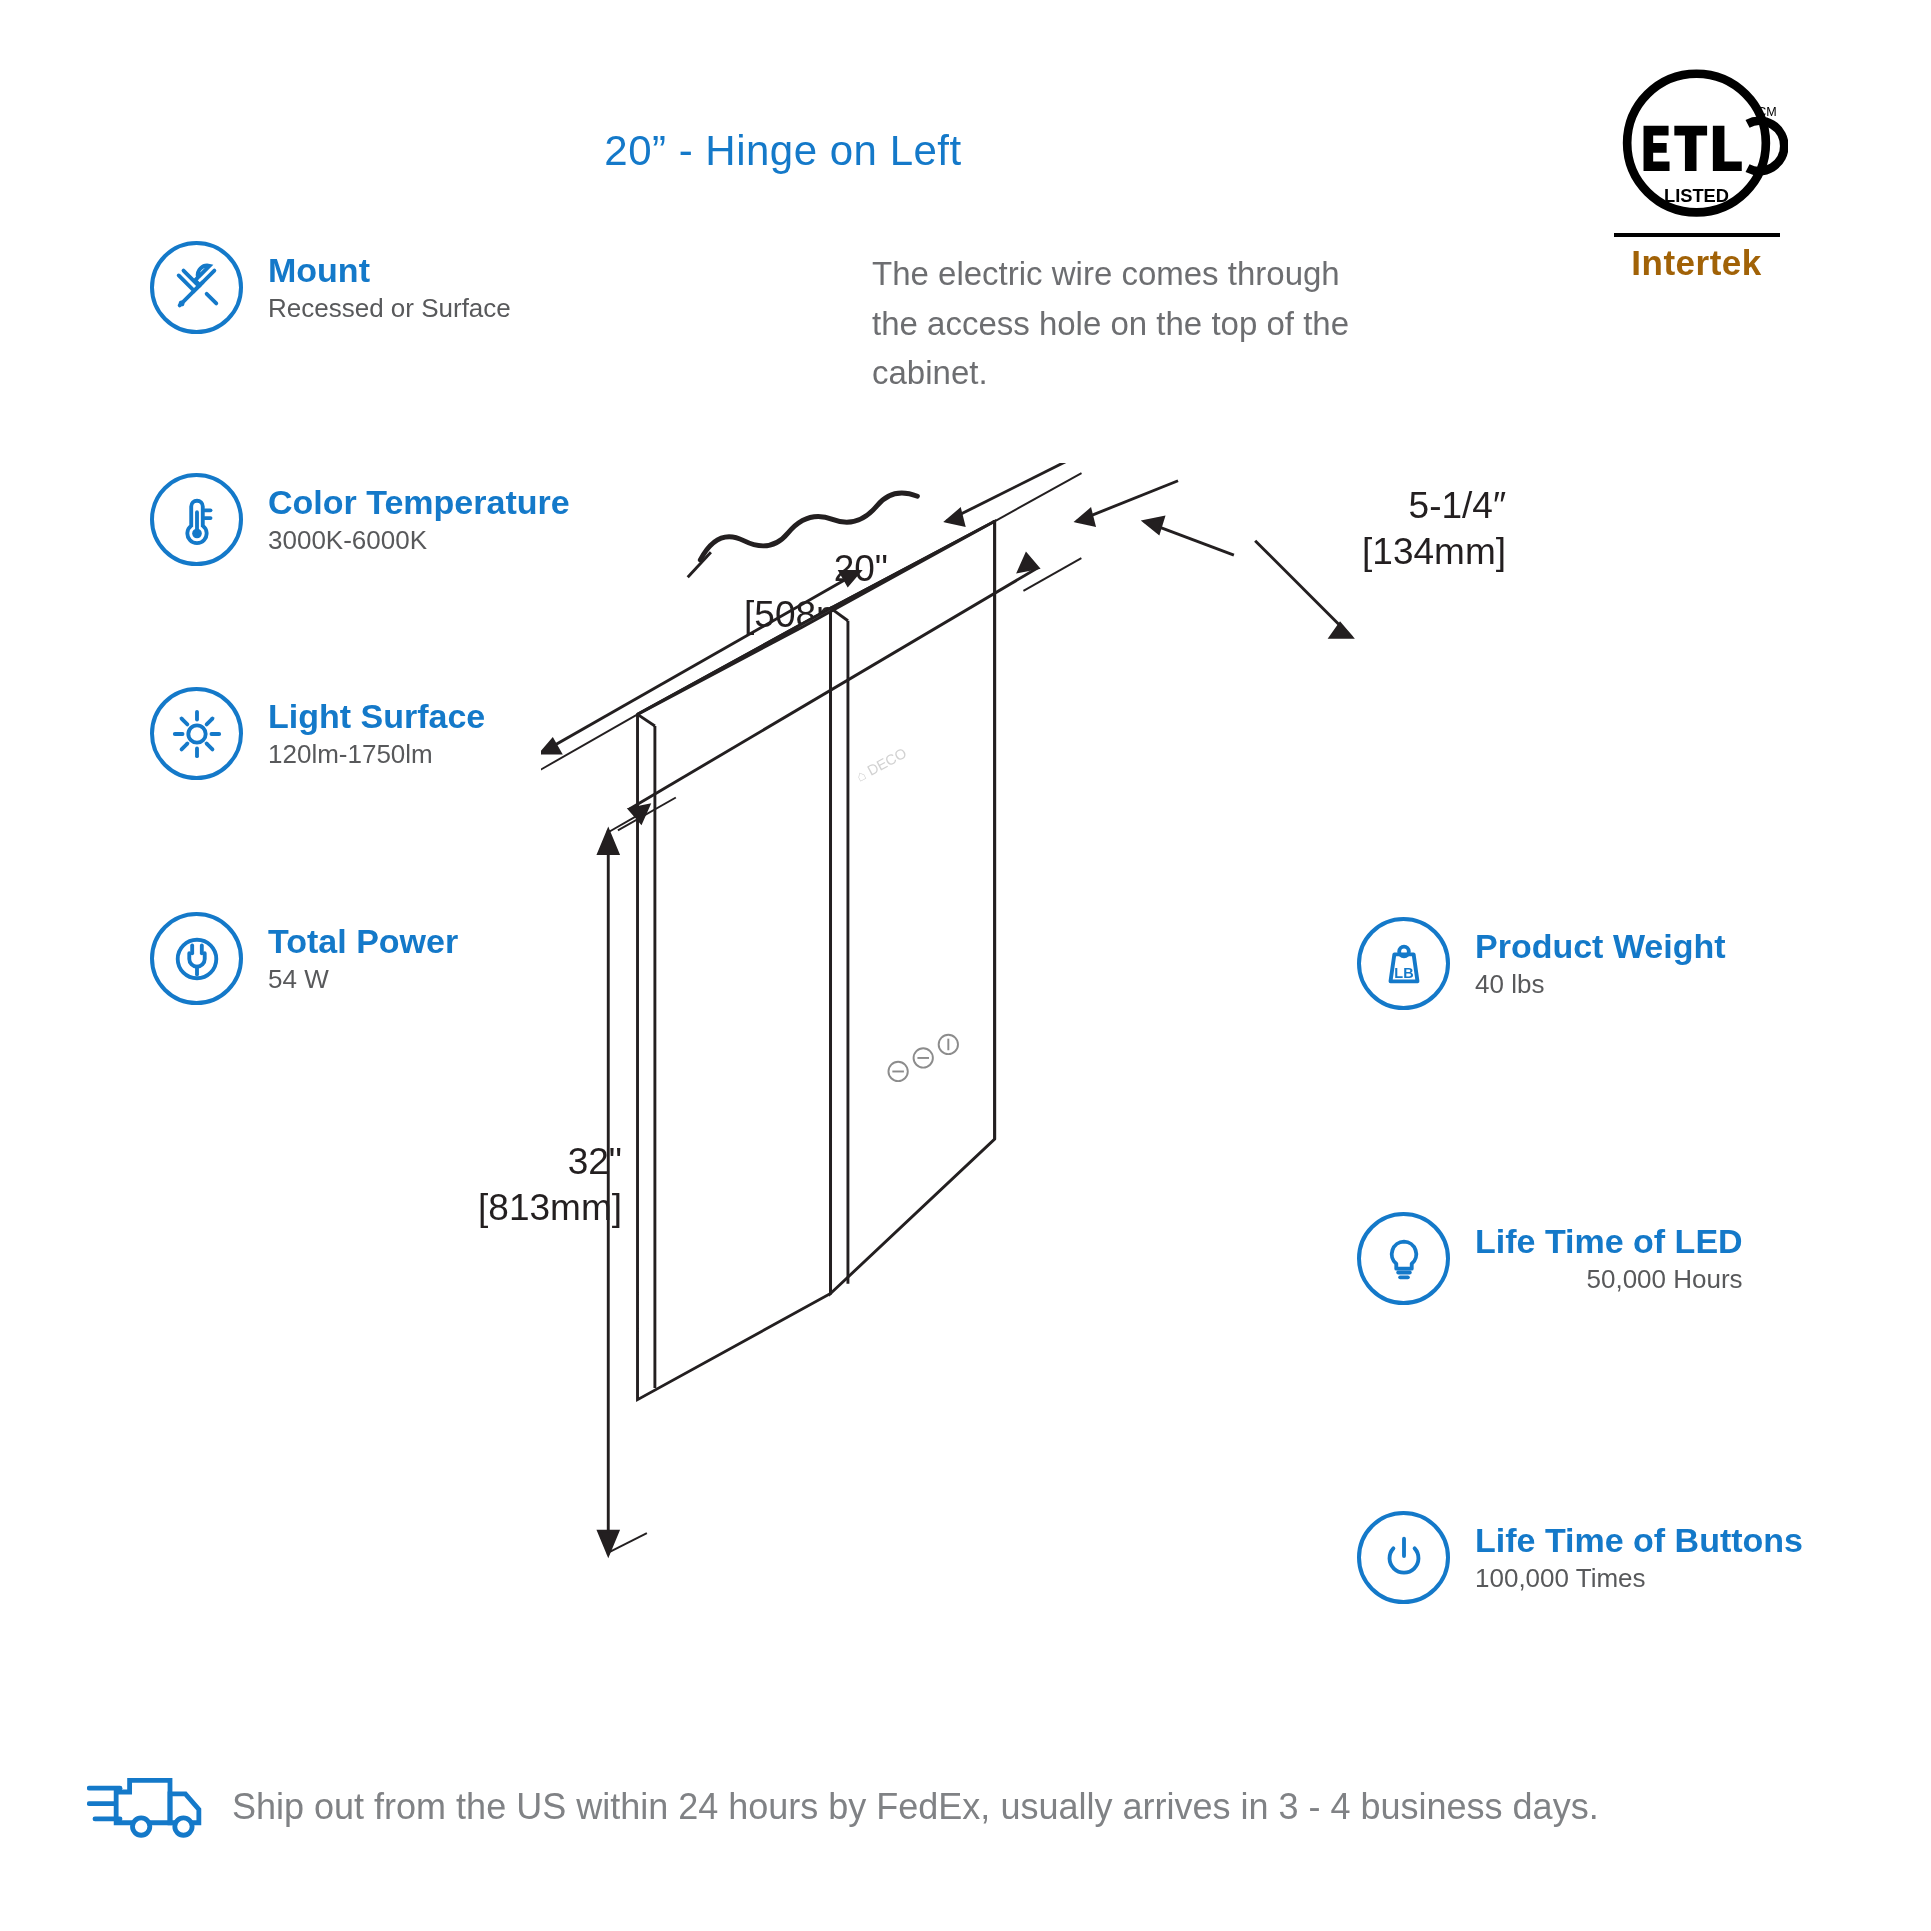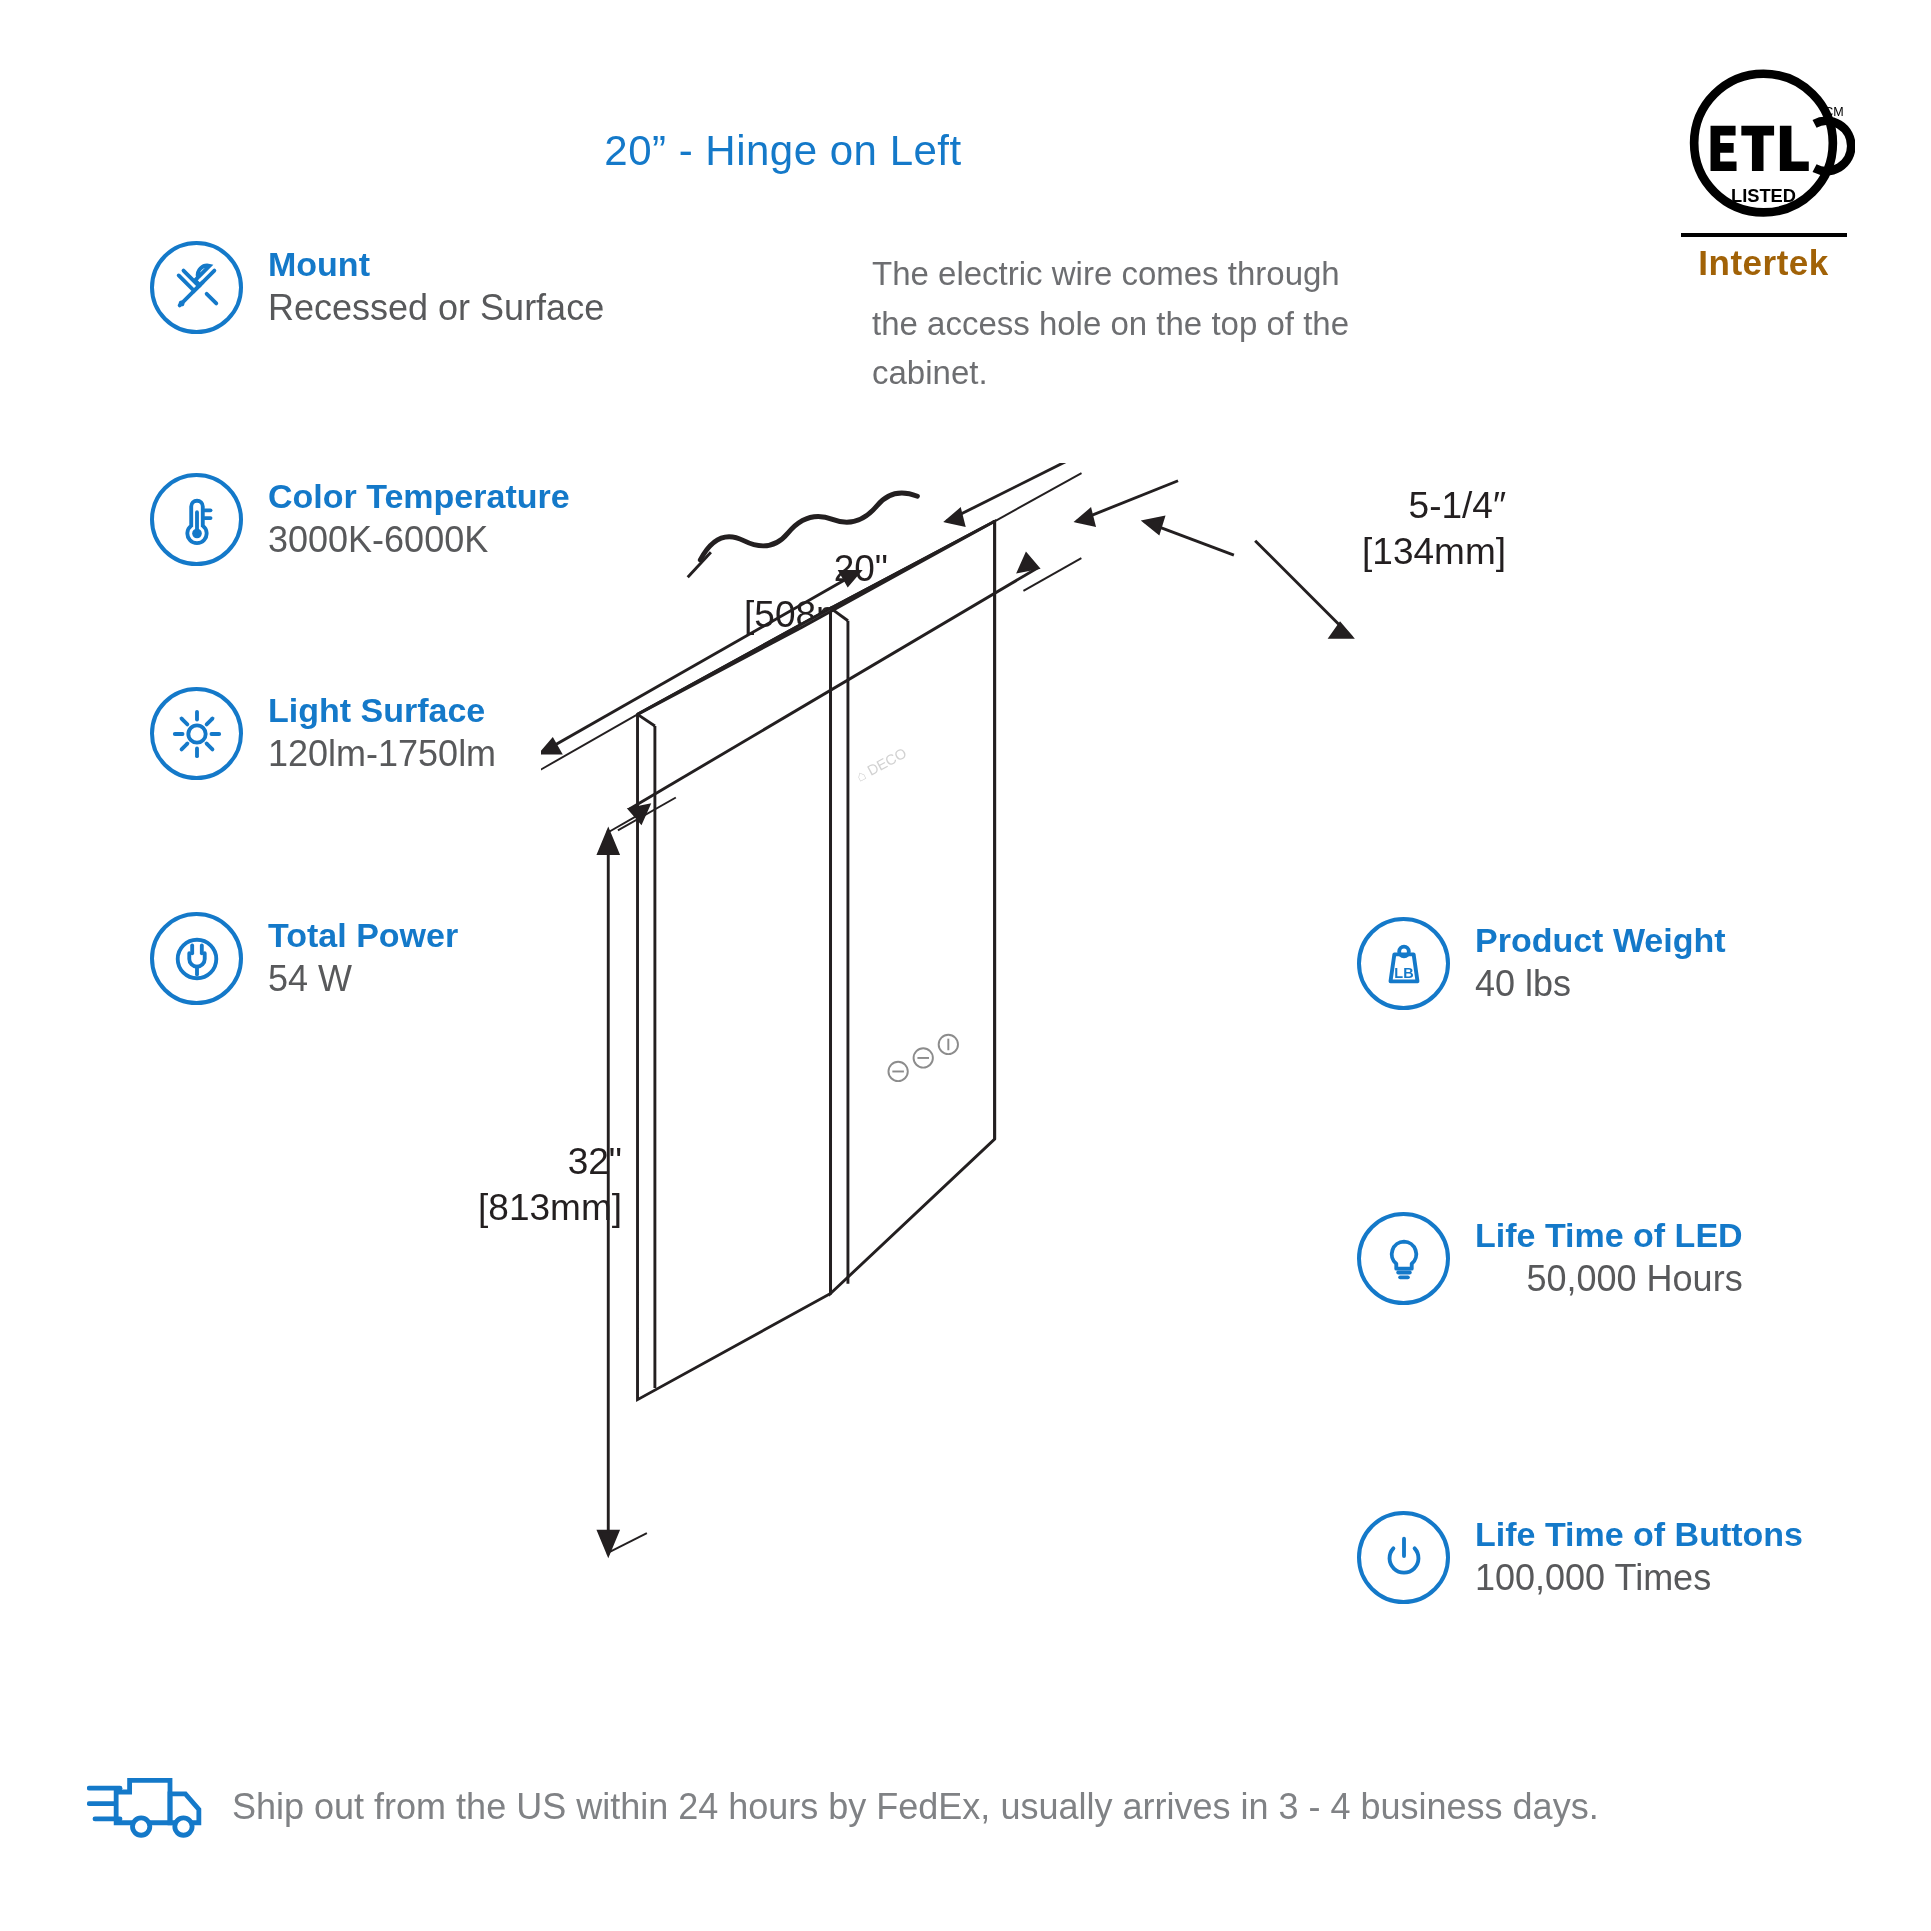--- a/index.html
+++ b/index.html
@@ -55,21 +55,21 @@
     justify-content: center;
   }
   .spec .label {
     font-size: 34px;
     font-weight: bold;
     color: #1479c9;
     line-height: 1.25;
     white-space: nowrap;
   }
   .spec .value {
-    font-size: 36px;
+    font-size: 26px;
     color: #58595b;
     line-height: 1.3;
     margin-top: 0;
     white-space: nowrap;
   }
 
   
   .note {
     position: absolute;
     top: 249px;
@@ -77,21 +77,21 @@
     width: 502px;
     font-size: 33px;
     color: #6d6e71;
     line-height: 1.5;
   }
 
   
   .etl {
     position: absolute;
     top: 66px;
-    left: 1672px;
+    left: 1605px;
     width: 183px;
     text-align: center;
   }
   .etl .intertek {
     font-size: 35px;
     font-weight: bold;
     color: #a16207;
     letter-spacing: 0.5px;
     margin-top: 0;
   }

